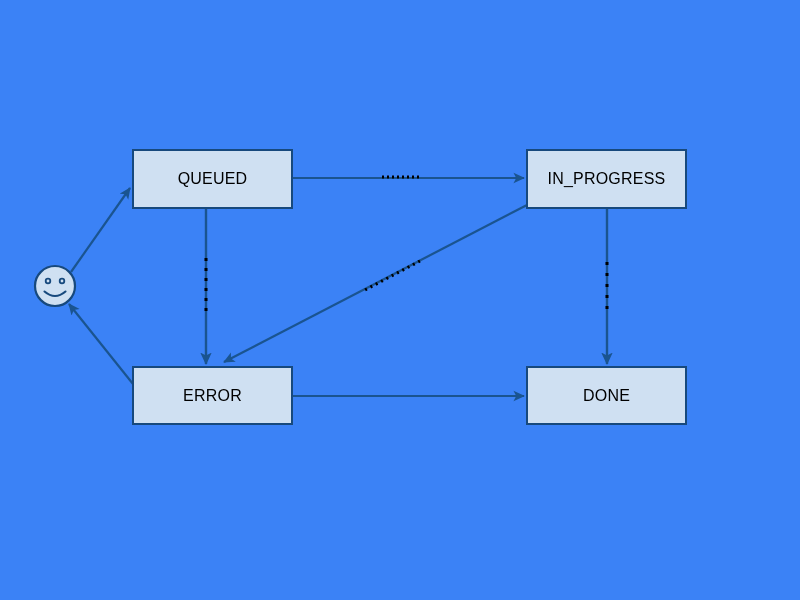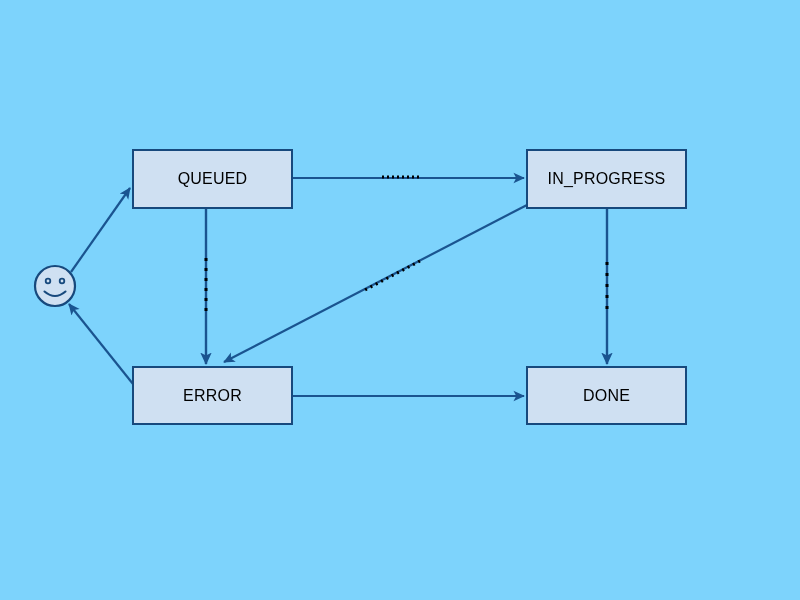--- a/index.html
+++ b/index.html
@@ -11,21 +11,21 @@
   body {
     width: 800px;
     height: 600px;
     overflow: hidden;
     font-family: "Liberation Sans", "DejaVu Sans", sans-serif;
   }
   #diagram-canvas {
     position: relative;
     width: 800px;
     height: 600px;
-    background: #7dd3fc;
+    background: #3b82f6;
   }
   #diagram-svg {
     position: absolute;
     top: 0;
     left: 0;
     width: 800px;
     height: 600px;
     display: block;
   }
   .state-label {

